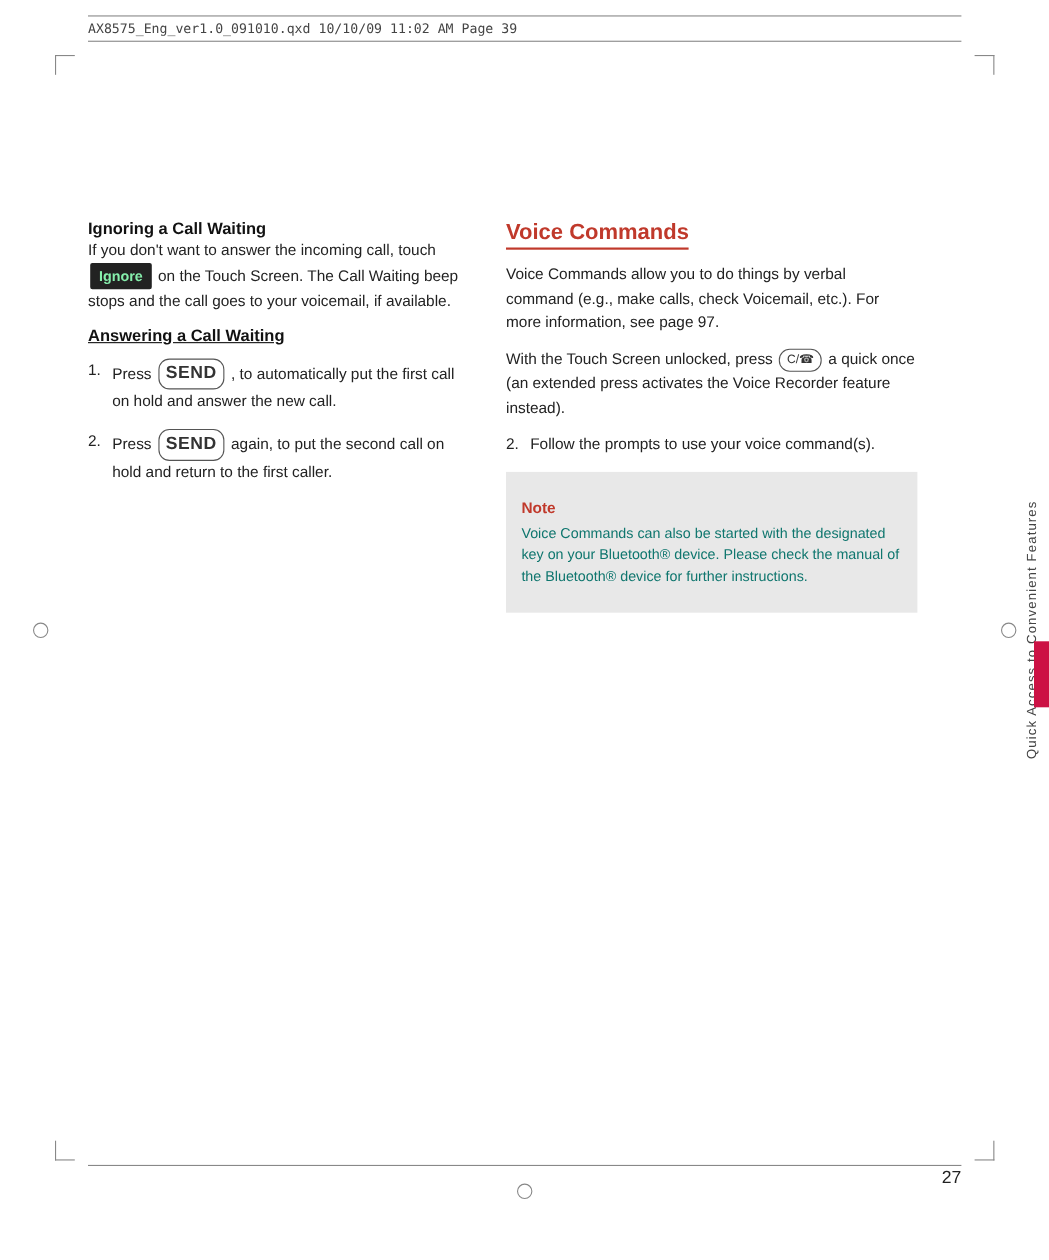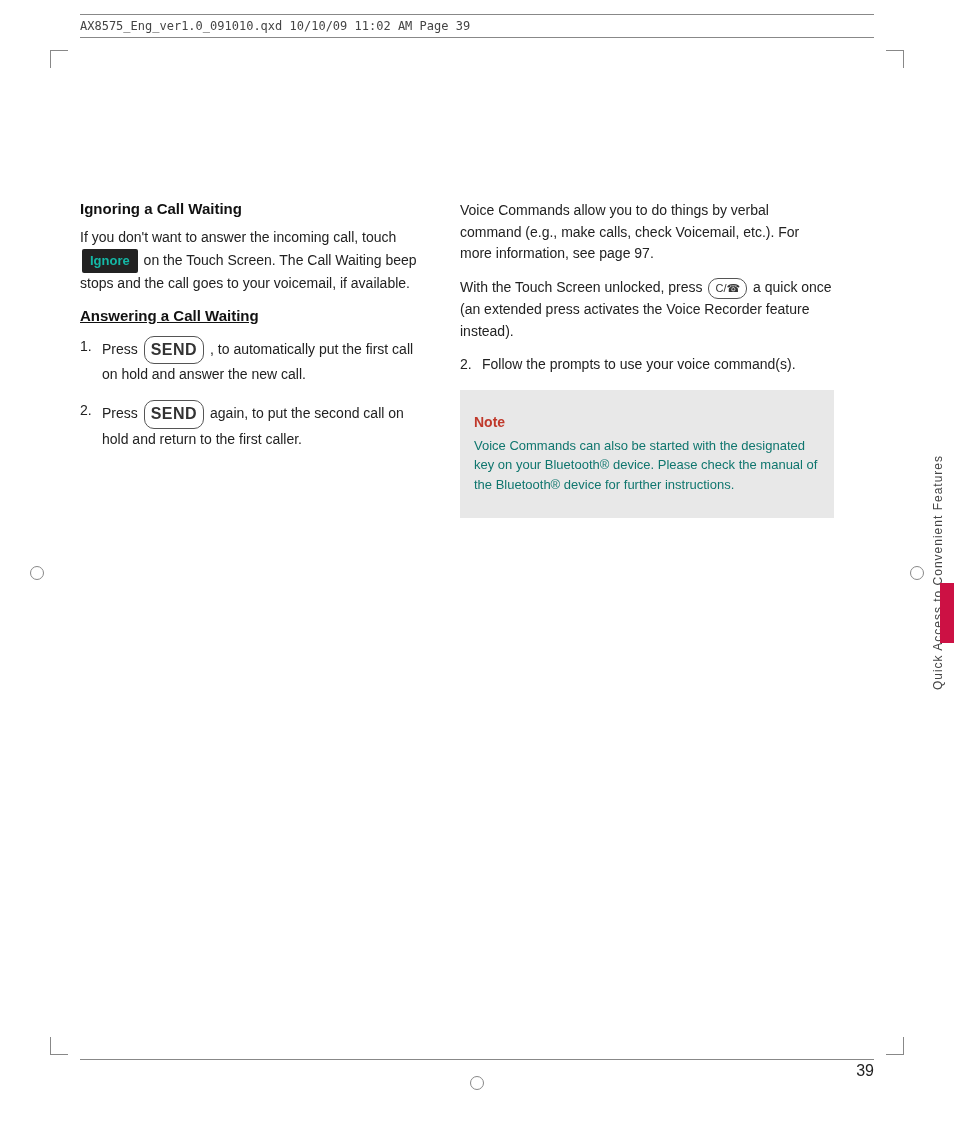--- a/index.html
+++ b/index.html
@@ -120,21 +120,20 @@
       height: 60px;
       background: #cc1144;
       transform: translateY(10px);
     }
 
     
     .section-heading-bold {
       font-size: 15px;
       font-weight: bold;
       color: #111;
-      margin-bottom: 10px;
     }
     .section-heading-colored {
       font-size: 20px;
       font-weight: bold;
       color: #c0392b;
       margin-bottom: 12px;
       border-bottom: 2px solid #c0392b;
       padding-bottom: 2px;
       display: inline-block;
     }
@@ -144,21 +143,21 @@
       font-size: 14px;
       line-height: 1.55;
       color: #222;
       margin-bottom: 12px;
     }
 
     
     .ignore-btn {
       display: inline-block;
       background: #222;
-      color: #14b8a6;
+      color: #86efac;
       font-size: 13px;
       font-weight: bold;
       padding: 2px 8px;
       border-radius: 2px;
       margin: 0 2px;
     }
 
     
     .list-item {
       display: flex;
@@ -285,20 +284,21 @@
       <span class="list-item-num">2.</span>
       <span class="list-item-content">
         Press <span class="send-icon">SEND</span> again, to put the second call on hold and return to the first caller.
       </span>
     </div>
 
   </div>
 
   <div class="right-col">
 
+    <div class="section-heading-colored">Voice Commands</div>
 
     <p class="body-text">Voice Commands allow you to do things by verbal command (e.g., make calls, check Voicemail, etc.). For more information, see page 97.</p>
 
     <p class="body-text">
       <span>With the Touch Screen unlocked, press </span><span class="ci-icon">C/☎</span><span> a quick once (an extended press activates the Voice Recorder feature instead).</span>
     </p>
 
     <div class="list-item">
       <span class="list-item-num">2.</span>
       <span class="list-item-content">Follow the prompts to use your voice command(s).</span>
@@ -313,13 +313,13 @@
 
 </div>
 
 <div style="position:absolute; right:0; top:0; bottom:0; width:32px; display:flex; flex-direction:column; align-items:center; justify-content:center;">
   <span class="sidebar-tab-text">Quick Access to Convenient Features</span>
   <div class="sidebar-tab-bar"></div>
 </div>
 
 <div class="bottom-line"></div>
 
-<div class="page-number">39</div>
+<div class="page-number">27</div>
 
 </body></html>

